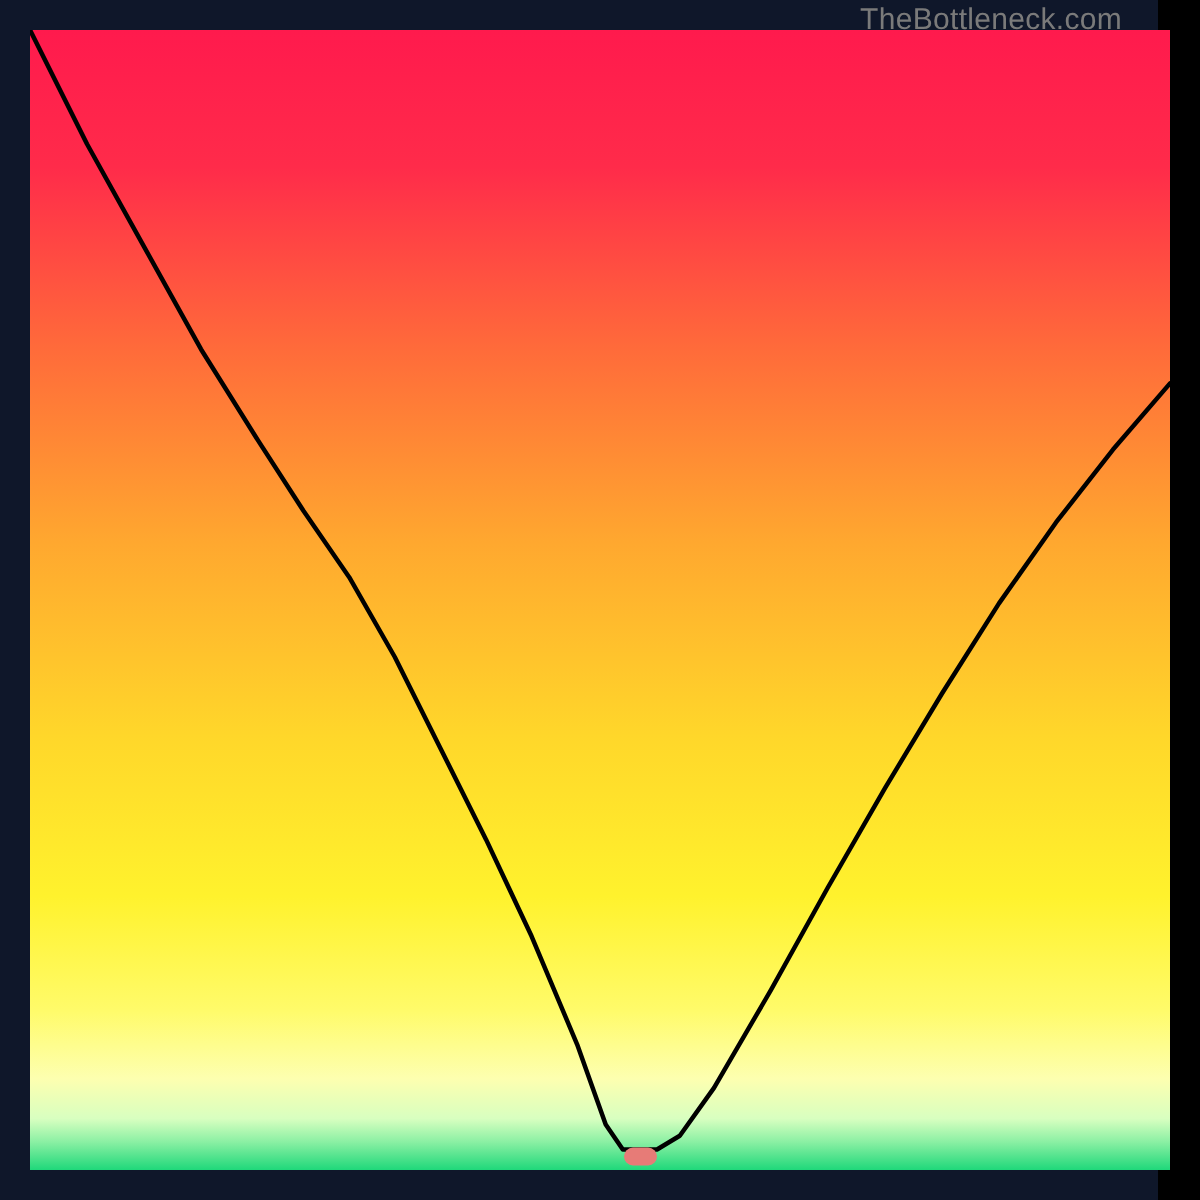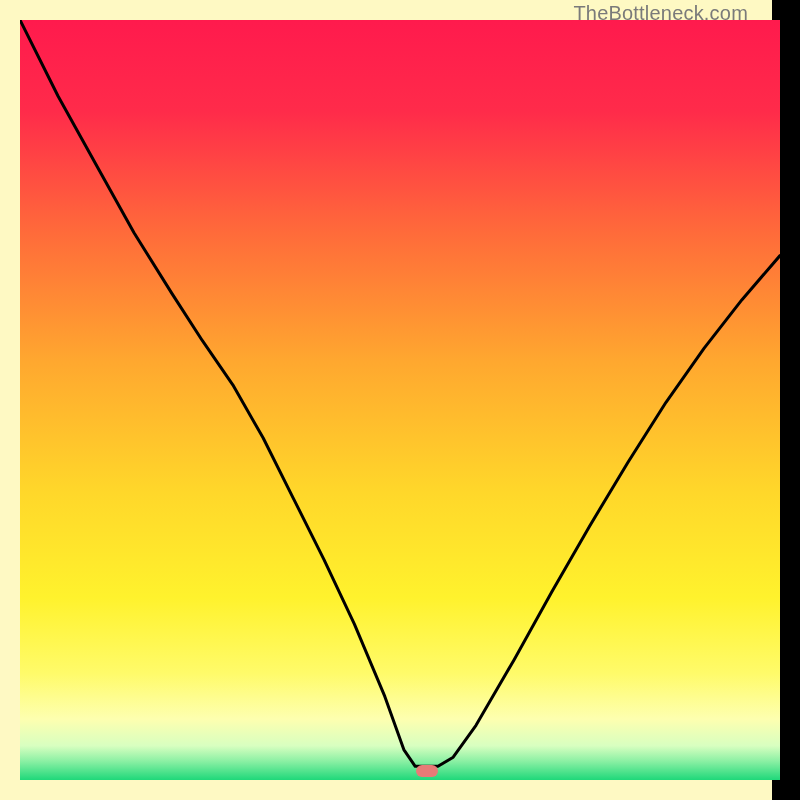--- a/index.html
+++ b/index.html
@@ -10,21 +10,21 @@
     background: #000;
     font-family: Arial, Helvetica, sans-serif;
     overflow: hidden;
   }
   .canvas {
     position: absolute;
     left: 0;
     top: 0;
     width: 772px;
     height: 800px;
-    background: #fef9c3;
+    background: #0f172a;
   }
   .plot {
     position: absolute;
     left: 20px;
     top: 20px;
     width: 760px;
     height: 760px;
     overflow: hidden;
   }
   .gradient {

